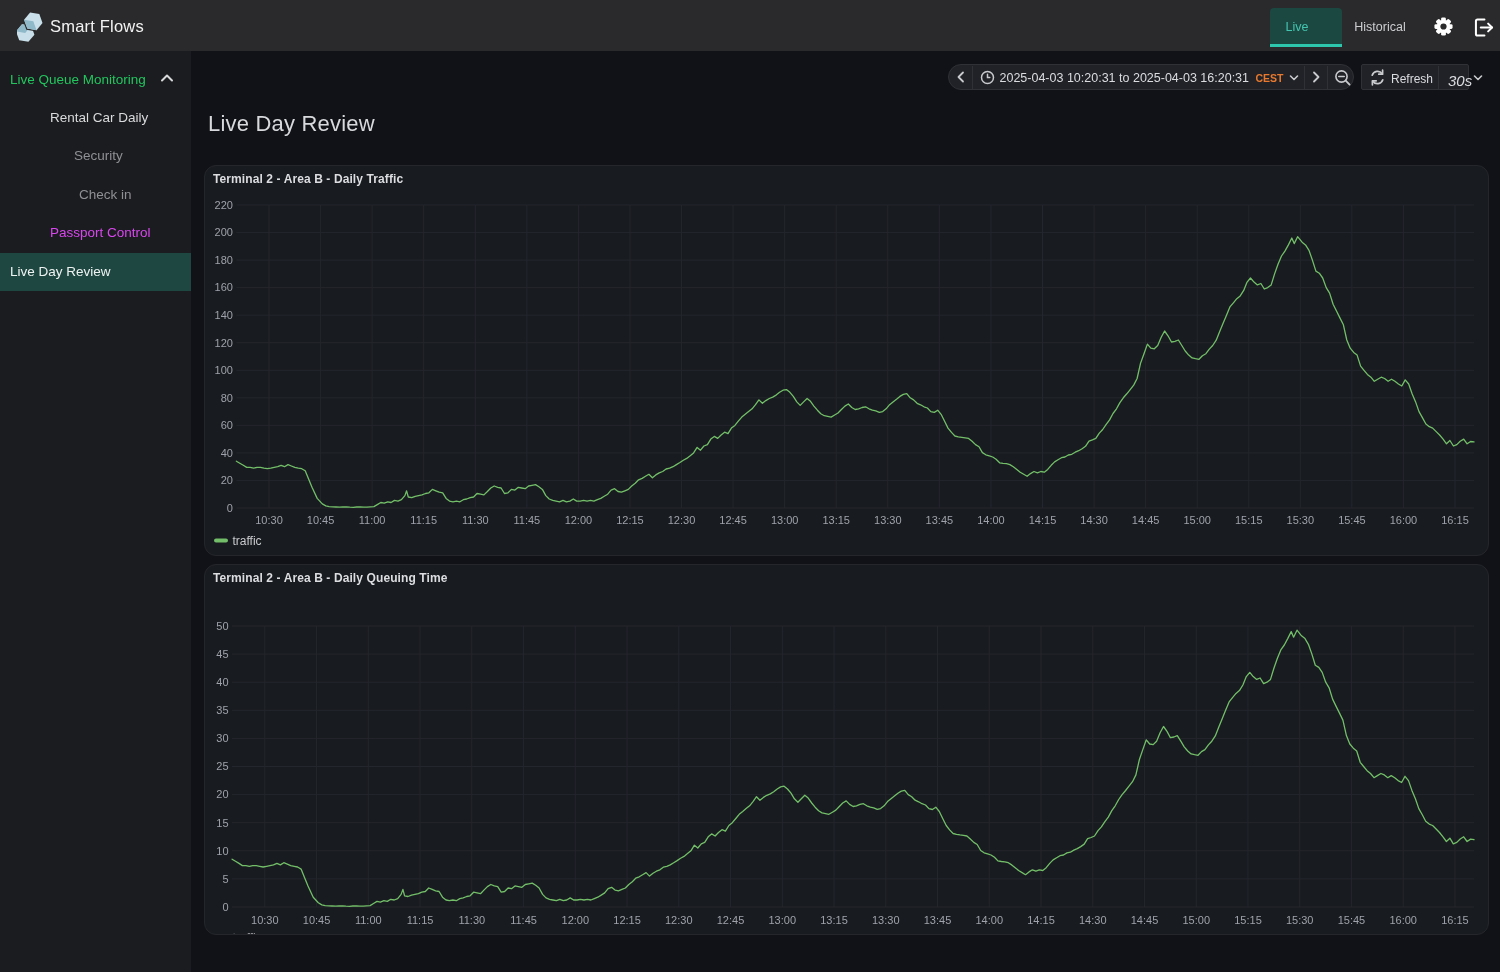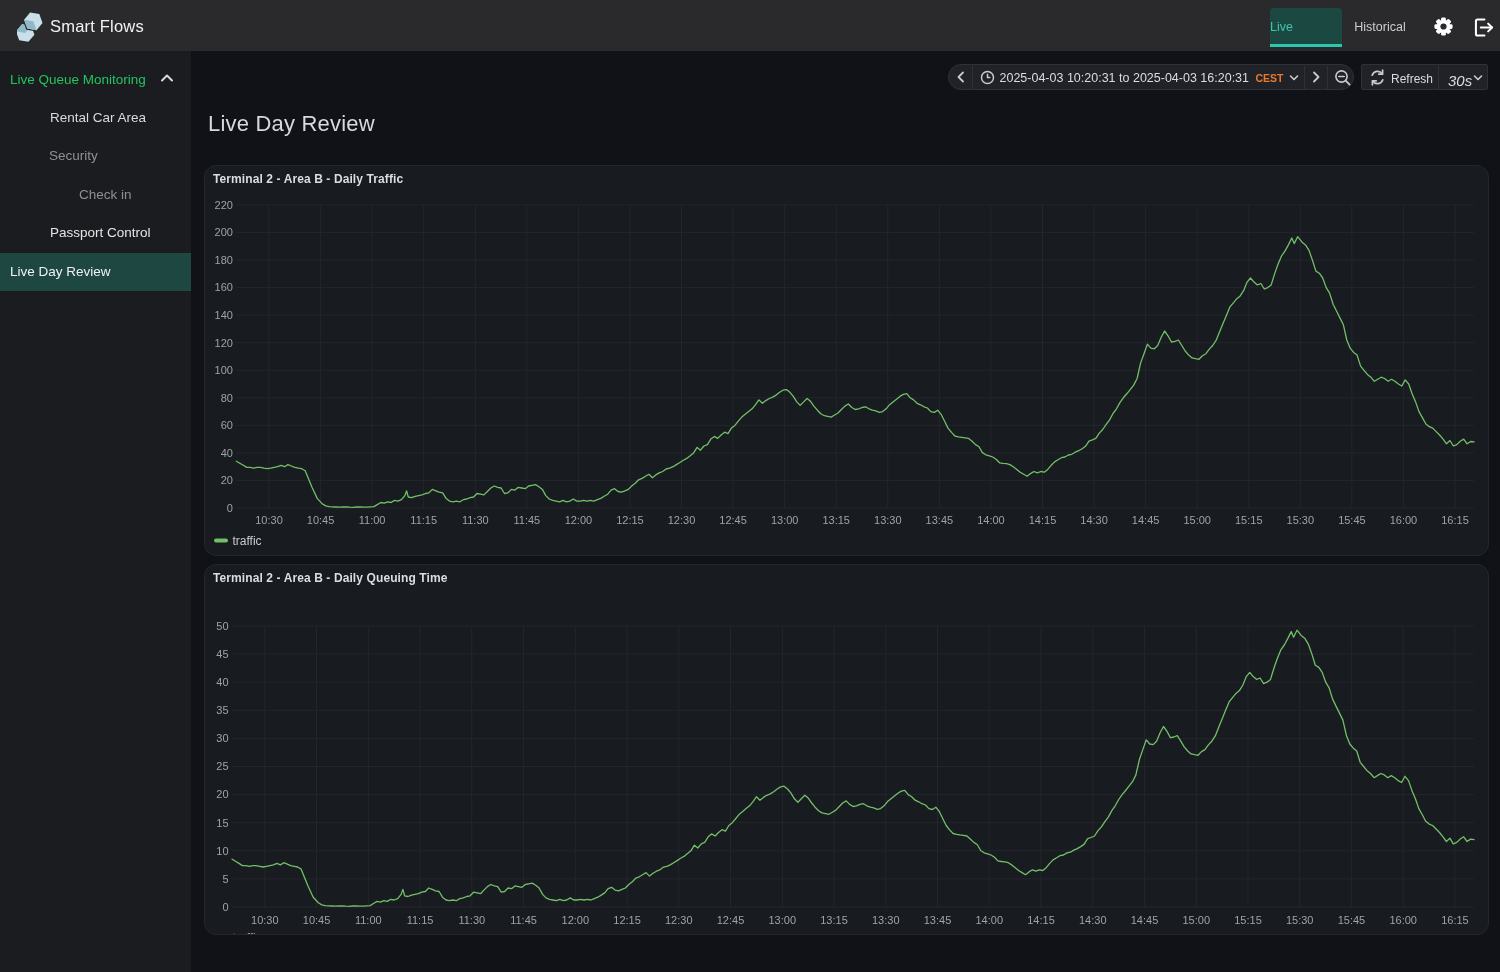--- a/index.html
+++ b/index.html
@@ -3,21 +3,21 @@
 <meta charset="utf-8">
 <title>Smart Flows</title>
 <style>
 * { margin:0; padding:0; box-sizing:border-box; }
 html,body { width:1500px; height:972px; overflow:hidden; background:#111217; font-family:"Liberation Sans", sans-serif; }
 .header { position:absolute; left:0; top:0; width:1500px; height:51px; background:#2a2a2c; z-index:5; }
 .brand { position:absolute; left:17px; top:12px; }
 .brandname { position:absolute; left:50px; top:17px; font-size:16.5px; color:#f2f2f3; font-weight:400; letter-spacing:0.2px;text-align:center; }
 .tab-live { position:absolute; left:1270px; top:8px; width:72px; height:39px; background:#1c4842; border-radius:4px 4px 0 0; }
 .tab-live .ul { position:absolute; left:0; bottom:0; width:72px; height:3px; background:#2cc7ad; }
-.tab-live .tx { position:absolute; width:54px; text-align:left; top:12px; font-size:12.5px; color:#43c4ae; }
+.tab-live .tx { position:absolute; width:54px; text-align:center; top:12px; font-size:12.5px; color:#43c4ae; }
 .tab-hist { position:absolute; left:1342px; top:8px; width:76px; height:39px; }
 .tab-hist .tx { position:absolute; width:76px; text-align:center; top:12px; font-size:12.5px; color:#cdced1; }
 .sidebar { position:absolute; left:0; top:51px; width:191px; height:921px; background:#1b1c1f; }
 .sb-head { position:absolute; left:10px; top:21px; font-size:13.5px; color:#22c55e; }
 .sb-item { position:absolute; left:0; width:191px; height:38px; font-size:13.5px; line-height:38px; }
 .sb-sel { background:#1f4741; color:#eef3f2; padding-left:10px; }
 .main { position:absolute; left:191px; top:51px; width:1309px; height:921px; background:#111217; }
 .h1 { position:absolute; left:208px; top:111px; font-size:22px; font-weight:500; color:#d8d9dc; letter-spacing:0.2px; }
 .panel { position:absolute; left:204px; background:#181b1f; border:1px solid #24262b; border-radius:12px; }
 .ptitle { position:absolute; left:8px; top:6px; font-size:12px; font-weight:600; color:#dcdde1; letter-spacing:0.1px; }
@@ -222,24 +222,24 @@
 <path d="M12.5 1.2 H5 a1.8 1.8 0 0 0 -1.8 1.8 v14 a1.8 1.8 0 0 0 1.8 1.8 h7.5" fill="none" stroke="#ffffff" stroke-width="2.2" stroke-linecap="round"></path>
 <line x1="8.5" y1="10" x2="20.5" y2="10" stroke="#ffffff" stroke-width="2.2" stroke-linecap="round"></line>
 <polyline points="16.5,5.8 20.8,10 16.5,14.2" fill="none" stroke="#ffffff" stroke-width="2.2" stroke-linecap="round" stroke-linejoin="round"></polyline>
 </svg>
 </div>
 <div class="sidebar">
   <div class="sb-head">Live Queue Monitoring</div>
   <svg class="icon" width="14" height="8" viewBox="0 0 14 8" style="left:160px; top:23px;">
       <polyline points="2,6.5 7,1.5 12,6.5" fill="none" stroke="#d8d9db" stroke-width="2" stroke-linecap="round" stroke-linejoin="round"></polyline>
     </svg>
-  <div class="sb-item" style="top:47.5px; padding-left:50px; color:#d9dadc;">Rental Car Area</div>
-  <div class="sb-item" style="top:86px; padding-left:49px; color:#8f9095;">Security</div>
+  <div class="sb-item" style="top:47.5px; padding-left:50px; color:#d9dadc;">Rental Car Daily</div>
+  <div class="sb-item" style="top:86px; padding-left:74px; color:#8f9095;">Security</div>
   <div class="sb-item" style="top:124.5px; padding-left:79px; color:#8f9095;">Check in</div>
-  <div class="sb-item" style="top:163px; padding-left:50px; color:#e5e5e5;">Passport Control</div>
+  <div class="sb-item" style="top:163px; padding-left:50px; color:#d946ef;">Passport Control</div>
   <div class="sb-item sb-sel" style="top:201.5px;">Live Day Review</div>
 </div>
 <div class="h1">Live Day Review</div>
 
 <div class="btngrp" style="left:948px; width:406px;border-radius:13px;">
   <svg class="icon" width="10" height="12" viewBox="0 0 10 12" style="left:7px; top:6px;">
       <polyline points="7,1.5 2.5,6 7,10.5" fill="none" stroke="#c9cacd" stroke-width="1.8" stroke-linecap="round" stroke-linejoin="round"></polyline>
     </svg>
   <div class="divider" style="left:23px; top:1px;"></div>
   <svg class="icon" width="15" height="15" viewBox="0 0 16 16" style="left:30.5px; top:5px;">
@@ -254,21 +254,21 @@
   <svg class="icon" width="10" height="12" viewBox="0 0 10 12" style="left:362px; top:6px;">
       <polyline points="3,1.5 7.5,6 3,10.5" fill="none" stroke="#c9cacd" stroke-width="1.8" stroke-linecap="round" stroke-linejoin="round"></polyline>
     </svg>
   <div class="divider" style="left:378px; top:1px;"></div>
   <svg class="icon" width="18" height="18" viewBox="0 0 18 18" style="left:385px; top:3.5px;">
     <circle cx="7.5" cy="7.5" r="5.6" fill="none" stroke="#c9cacd" stroke-width="1.6"></circle>
     <line x1="4.8" y1="7.5" x2="10.2" y2="7.5" stroke="#c9cacd" stroke-width="1.6" stroke-linecap="round"></line>
     <line x1="11.7" y1="11.7" x2="15.6" y2="15.6" stroke="#c9cacd" stroke-width="1.8" stroke-linecap="round"></line>
   </svg>
 </div>
-<div class="btngrp" style="left:1361px; width:127px;text-align:right;">
+<div class="btngrp" style="left:1361px; width:108px;text-align:right;">
   <svg class="icon" width="17" height="17" viewBox="0 0 17 17" style="left:7px; top:4px;">
     <path d="M3.2 6.2 a5.6 5.6 0 0 1 10 -1.4" fill="none" stroke="#c9cacd" stroke-width="1.7" stroke-linecap="round"></path>
     <polyline points="13.6,1.2 13.6,5.2 9.8,5.2" fill="none" stroke="#c9cacd" stroke-width="1.7" stroke-linecap="round" stroke-linejoin="round"></polyline>
     <path d="M13.8 10.8 a5.6 5.6 0 0 1 -10 1.4" fill="none" stroke="#c9cacd" stroke-width="1.7" stroke-linecap="round"></path>
     <polyline points="3.4,15.8 3.4,11.8 7.2,11.8" fill="none" stroke="#c9cacd" stroke-width="1.7" stroke-linecap="round" stroke-linejoin="round"></polyline>
   </svg>
   <div class="tptext" style="left:29px; font-size:12px; top:6.5px;">Refresh</div>
   <div class="divider" style="left:76px; top:1px;"></div>
   <div class="tptext" style="left:86px; font-size:15px; top:6.5px;font-style:italic;">30s</div>
   <svg class="icon" width="12" height="8" viewBox="0 0 12 8" style="left:110px; top:9px;">

